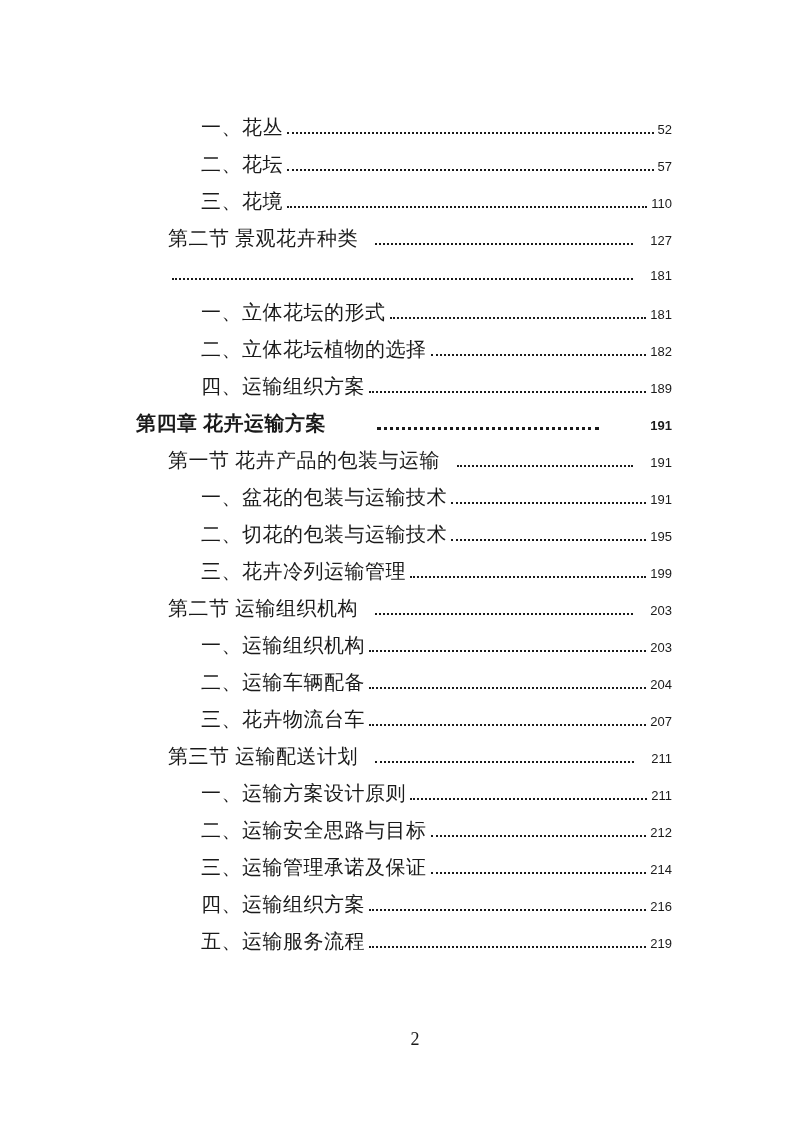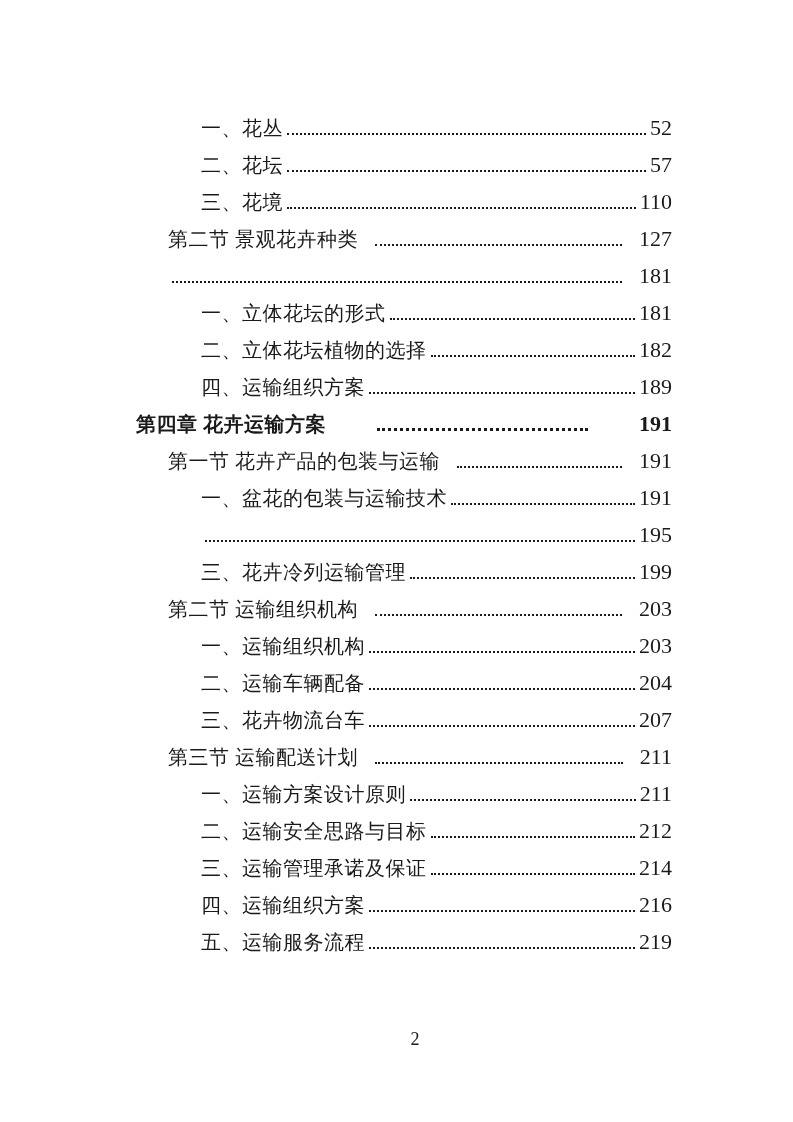--- a/index.html
+++ b/index.html
@@ -35,22 +35,22 @@
   .dot-leader {
     flex: 1;
     display: inline-block;
     height: 0;
     min-width: 18px;
     border-bottom: 2px dotted #1a1a1a;
     margin: 0 4px 0 4px;
   }
   .bold .dot-leader { border-bottom-width: 3px; }
   .toc-page-num {
-    font-family: Liberation Serif, serif;
-    font-size: 22px;
+    font-family: Liberation Sans, sans-serif;
+    font-size: 13px;
   }
   .footer {
     position: absolute;
     top: 1027px;
     left: 37px;
     right: 0;
     text-align: center;
     font-size: 18px;
     line-height: 24px;
     color: #1a1a1a;
@@ -109,20 +109,21 @@
     <span class="toc-label">第一节 花卉产品的包装与运输</span>
     <span class="dot-leader"></span>
     <span class="toc-page-num">191</span>
   </div>
       <div class="toc-row level-item">
     <span class="toc-label">一、盆花的包装与运输技术</span>
     <span class="dot-leader"></span>
     <span class="toc-page-num">191</span>
   </div>
       <div class="toc-row level-item">
+    <span class="toc-label">二、切花的包装与运输技术</span>
     <span class="dot-leader"></span>
     <span class="toc-page-num">195</span>
   </div>
       <div class="toc-row level-item">
     <span class="toc-label">三、花卉冷列运输管理</span>
     <span class="dot-leader"></span>
     <span class="toc-page-num">199</span>
   </div>
       <div class="toc-row level-section">
     <span class="toc-label">第二节 运输组织机构</span>

